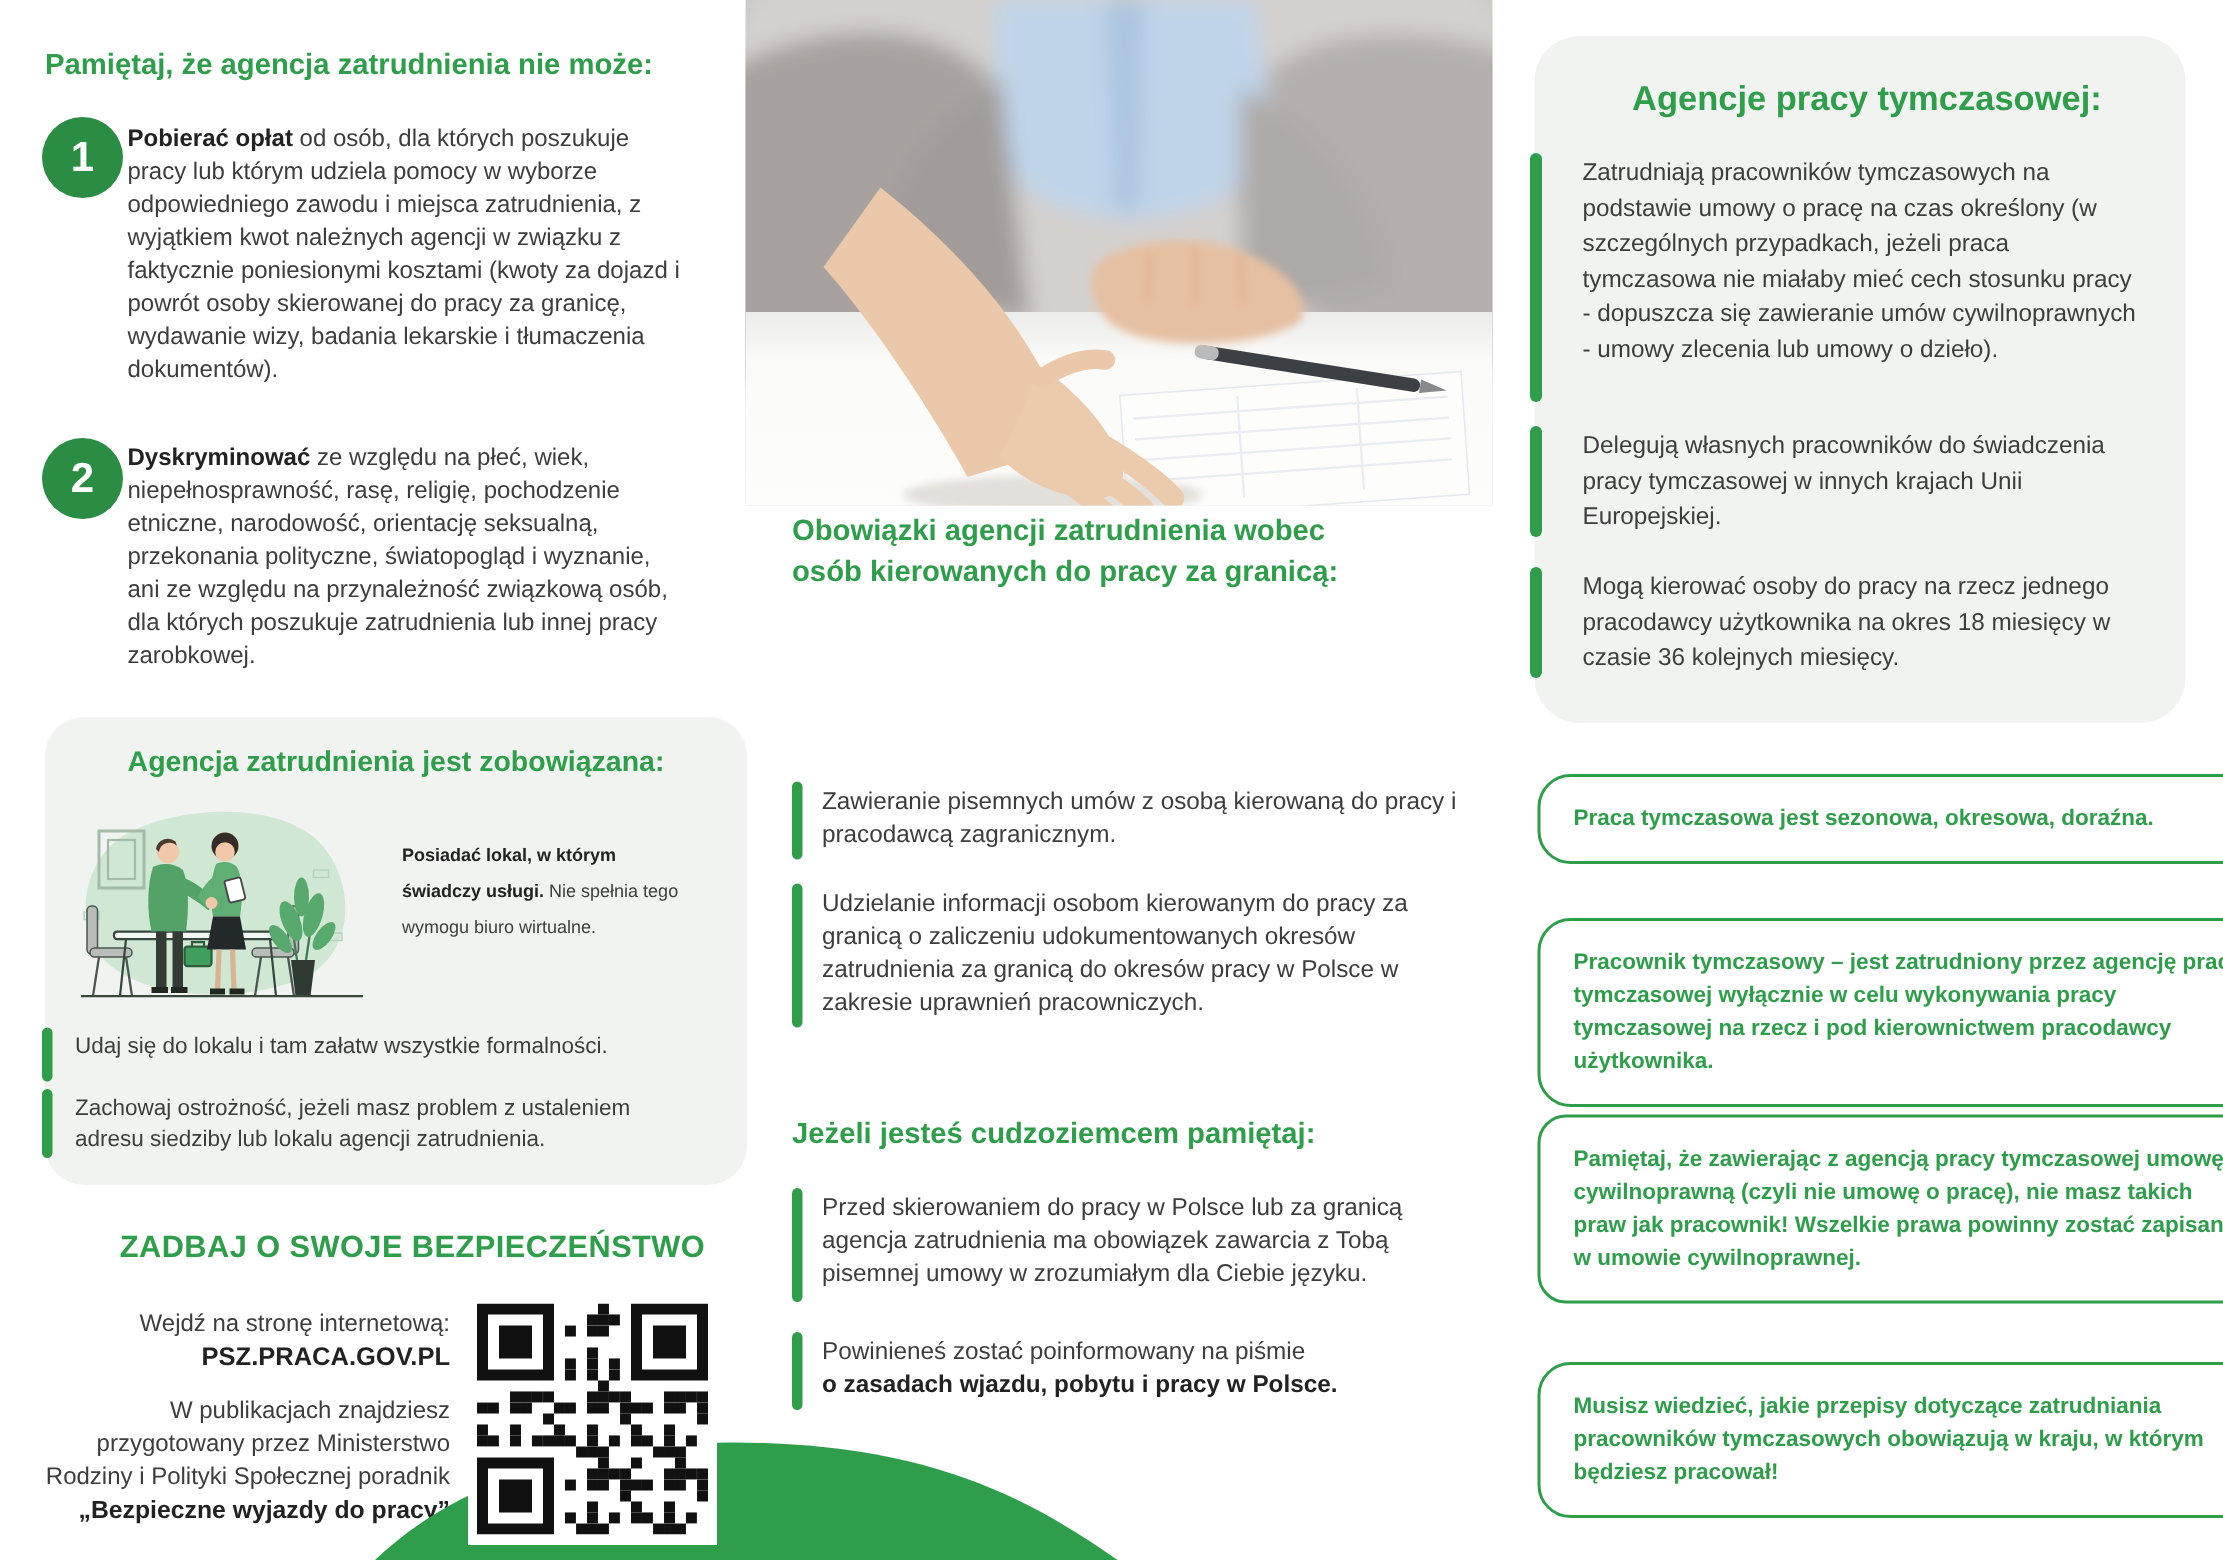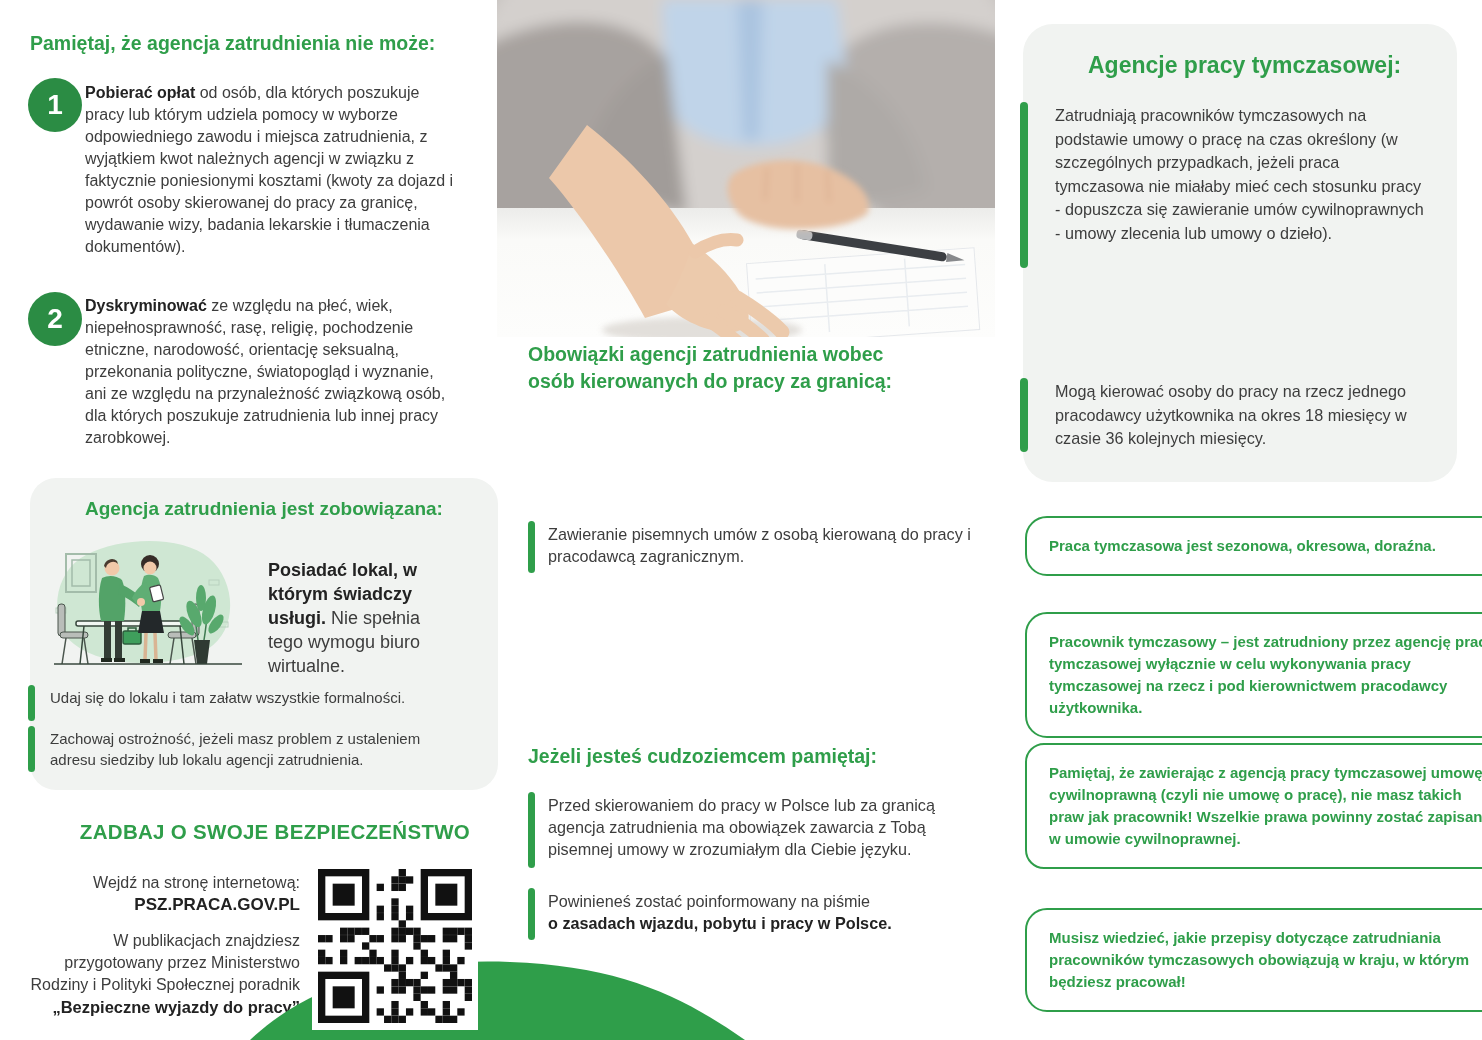--- a/index.html
+++ b/index.html
@@ -89,21 +89,21 @@
       <path d="M148 110 l16 0 l-3 24 l-10 0 z" fill="#2f3a33"></path>
       <path d="M152 110 C 150 96 148 86 150 78 M158 110 C 160 96 162 88 160 78" stroke="#3f7a50" stroke-width="1.5" fill="none"></path>
       <ellipse cx="148" cy="84" rx="6" ry="14" fill="#58a96d" transform="rotate(-22 148 84)"></ellipse>
       <ellipse cx="163" cy="80" rx="6" ry="15" fill="#58a96d" transform="rotate(16 163 80)"></ellipse>
       <ellipse cx="155" cy="68" rx="5" ry="13" fill="#58a96d"></ellipse>
       <ellipse cx="170" cy="94" rx="5" ry="11" fill="#58a96d" transform="rotate(36 170 94)"></ellipse>
       <ellipse cx="141" cy="96" rx="5" ry="11" fill="#58a96d" transform="rotate(-36 141 96)"></ellipse>
       <path d="M8 134 H 196" stroke="#37473c" stroke-width="1.5"></path>
     </svg>
 
-    <p style="position:absolute;left:238px;top:80px;width:192px;margin:0;font-size:18px;line-height:24px;"><strong>Posiadać lokal, w którym świadczy usługi.</strong><span> Nie spełnia tego wymogu biuro wirtualne.</span></p>
+    <p style="position:absolute;left:238px;top:80px;width:192px;margin:0;font-size:12px;line-height:24px;"><strong>Posiadać lokal, w którym świadczy usługi.</strong><span> Nie spełnia tego wymogu biuro wirtualne.</span></p>
 
     <div style="position:absolute;left:0;top:207px;width:430px;">
       <div class="gbar" style="left:-2px;top:0;height:36px;"></div>
       <div class="bullet-txt" style="width:405px;font-size:15px;line-height:21px;">Udaj się do lokalu i tam załatw wszystkie formalności.</div>
     </div>
     <div style="position:absolute;left:0;top:248px;width:430px;">
       <div class="gbar" style="left:-2px;top:0;height:46px;"></div>
       <div class="bullet-txt" style="width:405px;font-size:15px;line-height:21px;">Zachowaj ostrożność, jeżeli masz problem z ustaleniem adresu siedziby lub lokalu agencji zatrudnienia.</div>
     </div>
   </div>
@@ -286,20 +286,24 @@
     <path d="M198 252 C 212 243 227 238 240 240" stroke="#ecc8aa" stroke-width="13" stroke-linecap="round" fill="none"></path>
   </svg>
 
   <h2 class="abs h-green" style="left:528px;top:341px;font-size:19.5px;line-height:27px;">Obowiązki agencji zatrudnienia wobec</h2>
   <h2 class="abs h-green" style="left:528px;top:368px;font-size:19.5px;line-height:27px;">osób kierowanych do pracy za granicą:</h2>
 
   <div class="mid-bullet" style="top:521px;">
     <div class="gbar" style="left:0;top:0;height:52px;"></div>
     <div class="bullet-txt">Zawieranie pisemnych umów z osobą kierowaną do pracy i pracodawcą zagranicznym.</div>
   </div>
+  <div class="mid-bullet" style="top:589px;">
+    <div class="gbar" style="left:0;top:0;height:96px;"></div>
+    <div class="bullet-txt">Udzielanie informacji osobom kierowanym do pracy za granicą o zaliczeniu udokumentowanych okresów zatrudnienia za granicą do okresów pracy w Polsce w zakresie uprawnień pracowniczych.</div>
+  </div>
 
   <h2 class="abs h-green" style="left:528px;top:745px;font-size:19.5px;">Jeżeli jesteś cudzoziemcem pamiętaj:</h2>
 
   <div class="mid-bullet" style="top:792px;">
     <div class="gbar" style="left:0;top:0;height:76px;"></div>
     <div class="bullet-txt">Przed skierowaniem do pracy w Polsce lub za granicą agencja zatrudnienia ma obowiązek zawarcia z Tobą pisemnej umowy w zrozumiałym dla Ciebie języku.</div>
   </div>
   <div class="mid-bullet" style="top:888px;">
     <div class="gbar" style="left:0;top:0;height:52px;"></div>
     <div class="bullet-txt"><span>Powinieneś zostać poinformowany na piśmie</span>
@@ -310,20 +314,24 @@
     <path d="M50 90 C 110 33 200 8 310 12 C 420 16 482 46 545 90 Z" fill="#2f9e4a"></path>
   </svg>
 
   <div class="abs gray-box" style="left:1023px;top:24px;width:434px;height:458px;border-radius:30px;">
     <h2 class="h-green" style="position:absolute;left:32px;top:28px;font-size:23px;margin-left:33px;">Agencje pracy tymczasowej:</h2>
 
     <div class="rg-bullet" style="top:78px;left:0;">
       <div class="gbar" style="left:-3px;top:0;height:166px;width:8px;"></div>
       <div class="bullet-txt">Zatrudniają pracowników tymczasowych na podstawie umowy o pracę na czas określony (w szczególnych przypadkach, jeżeli praca tymczasowa nie miałaby mieć cech stosunku pracy - dopuszcza się zawieranie umów cywilnoprawnych - umowy zlecenia lub umowy o dzieło).</div>
     </div>
+    <div class="rg-bullet" style="top:260px;left:0;">
+      <div class="gbar" style="left:-3px;top:0;height:74px;width:8px;"></div>
+      <div class="bullet-txt">Delegują własnych pracowników do świadczenia pracy tymczasowej w innych krajach Unii Europejskiej.</div>
+    </div>
     <div class="rg-bullet" style="top:354px;left:0;">
       <div class="gbar" style="left:-3px;top:0;height:74px;width:8px;"></div>
       <div class="bullet-txt">Mogą kierować osoby do pracy na rzecz jednego pracodawcy użytkownika na okres 18 miesięcy w czasie 36 kolejnych miesięcy.</div>
     </div>
   </div>
 
   <div class="info-box" style="top:516px;">
     <span>Praca tymczasowa jest sezonowa, okresowa, doraźna.</span>
   </div>
   <div class="info-box" style="top:612px;">

